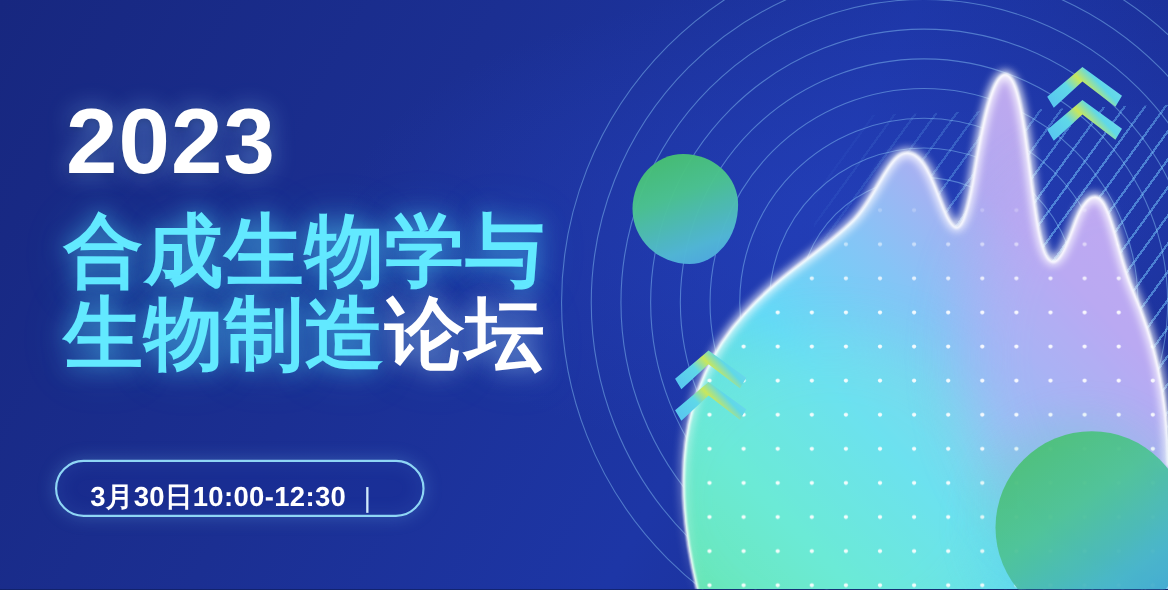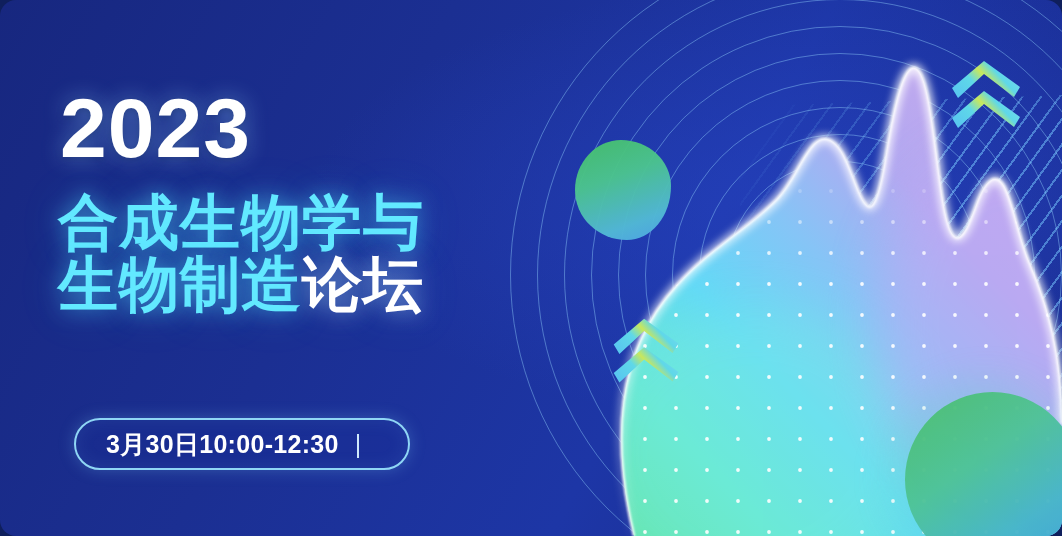--- a/index.html
+++ b/index.html
@@ -6,21 +6,20 @@
   * { margin:0; padding:0; box-sizing:border-box; }
   html,body{ background:#0f1f5c; }
   .banner{
     position:relative;
     width:1062px; height:536px;
     overflow:hidden;
     font-family:"Liberation Sans","DejaVu Sans",sans-serif;
     background:
       radial-gradient(ellipse 70% 60% at 78% 38%, rgba(40,70,200,0.55) 0%, rgba(26,47,143,0) 70%),
       linear-gradient(118deg,#17277f 0%,#1b2f92 34%,#1d36a6 62%,#1b3099 82%,#182a86 100%);
-    border-radius: 16px;
   }
 
   
   .layer{ position:absolute; inset:0; pointer-events:none; }
 
   
   .hatch{
     position:absolute; right:-40px; top:100px;
     width:360px; height:340px;
     background:repeating-linear-gradient(128deg,
@@ -83,38 +82,38 @@
   .year{
     position:absolute; left:60px; top:86px;
     font-size:84px; font-weight:bold; color:#ffffff;
     letter-spacing:1px; line-height:1;
     text-shadow:0 0 22px rgba(150,215,255,0.45), 0 2px 6px rgba(10,25,90,0.55);
   }
 
   .title{
     position:absolute; left:58px; top:192px;
     line-height:1.04;
-    font-size:60px; font-weight:bold;
+    font-size:72px; font-weight:bold;
     letter-spacing:1px;
     white-space:nowrap;
   }
   .title .row{ display:block; }
   .cyan{
     color:#62e9ff;
     text-shadow:0 0 20px rgba(90,225,255,0.55), 0 0 44px rgba(60,190,255,0.30);
   }
   .white{
     color:#ffffff;
     text-shadow:0 0 20px rgba(190,235,255,0.50), 0 0 44px rgba(90,190,255,0.28);
   }
 
   .infopill{
-    position:absolute; left:74px; top:418px;
+    position:absolute; left:50px; top:418px;
     height:52px; padding:0 30px;
-    display:flex; align-items:center;
+    display:flex; align-items:flex-end;
     border:2px solid #8fd6f5;
     border-radius:26px;
     background:rgba(23,44,150,0.30);
     box-shadow:0 0 16px rgba(130,210,250,0.25), inset 0 0 18px rgba(120,200,250,0.10);
     color:#ffffff; font-size:25px; font-weight:bold; white-space:nowrap;
     letter-spacing:0.3px;
   }
   .infopill .sep{ margin:0 16px; color:#cfe9fb; font-weight:normal; }
 </style>
 </head>

